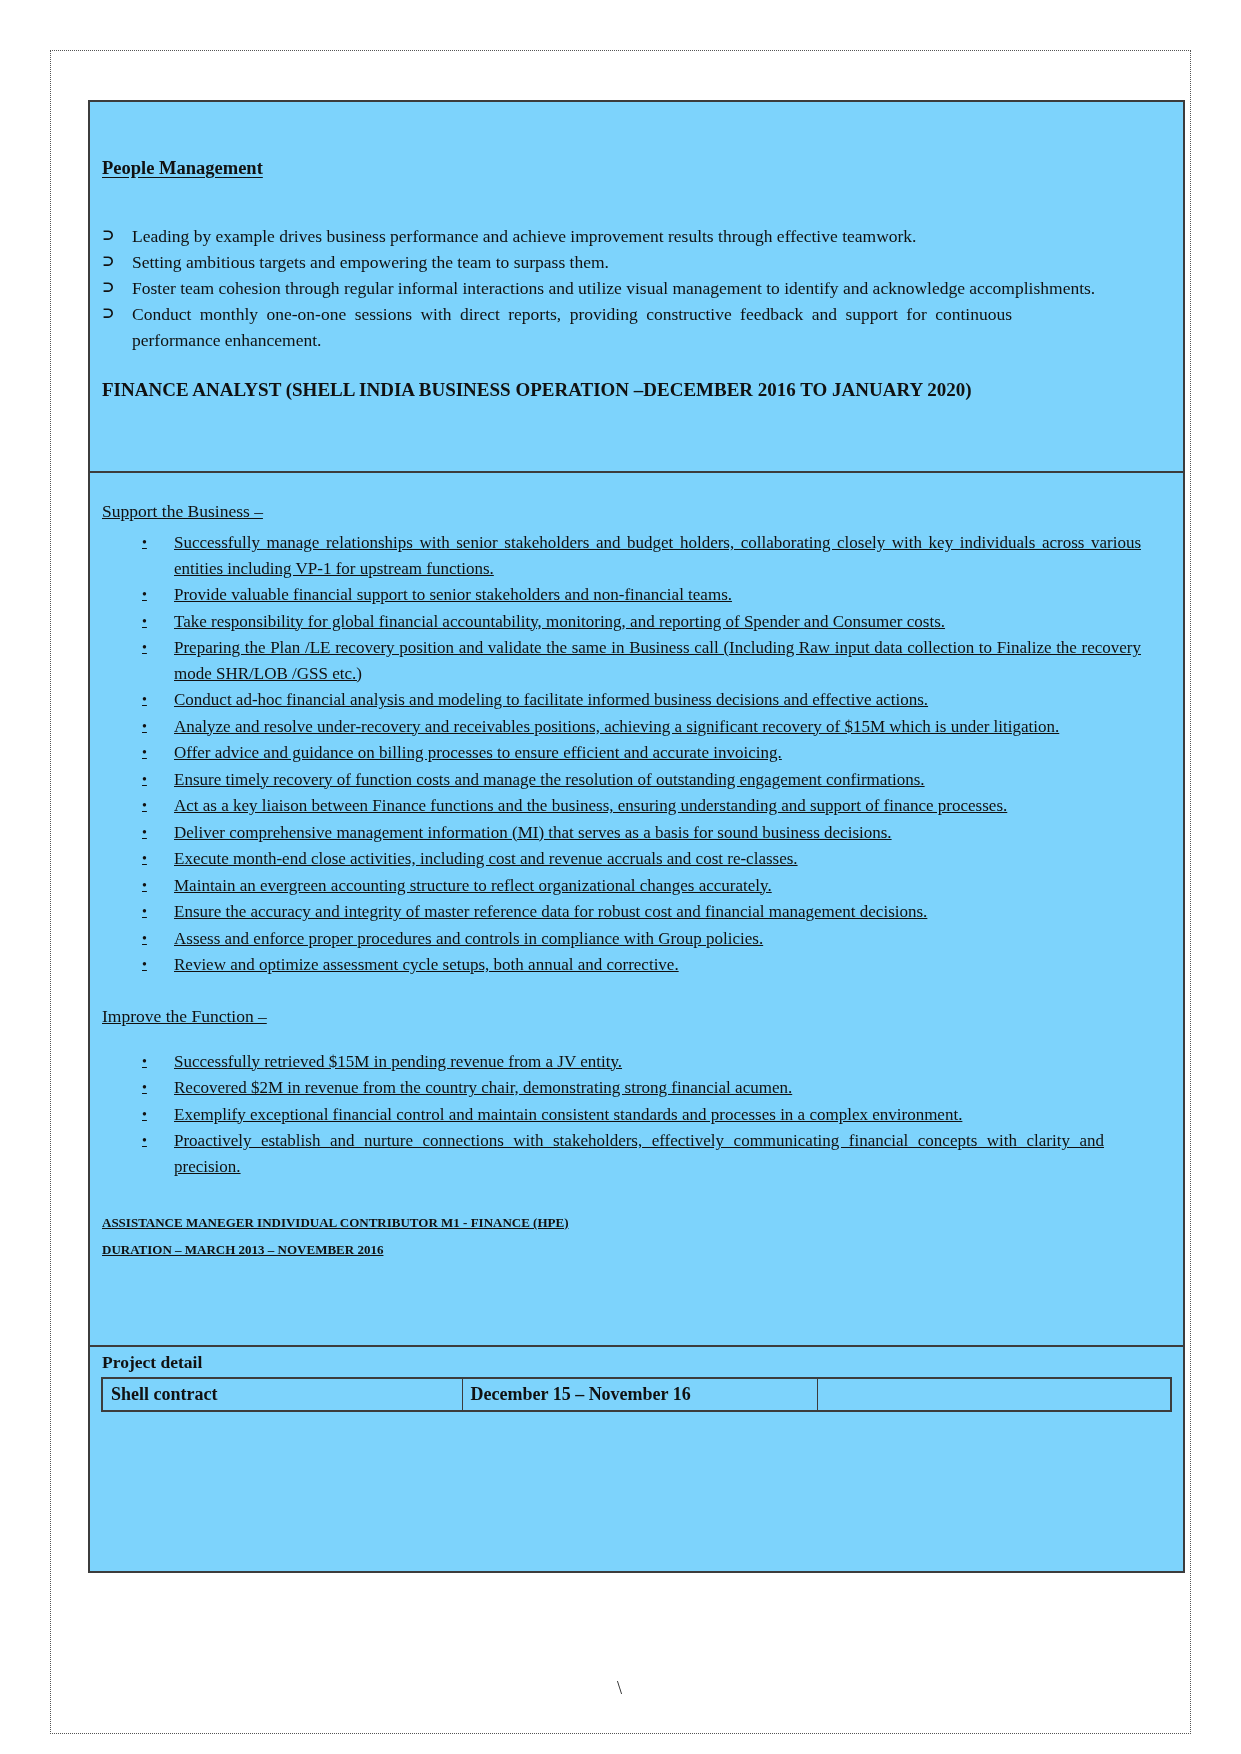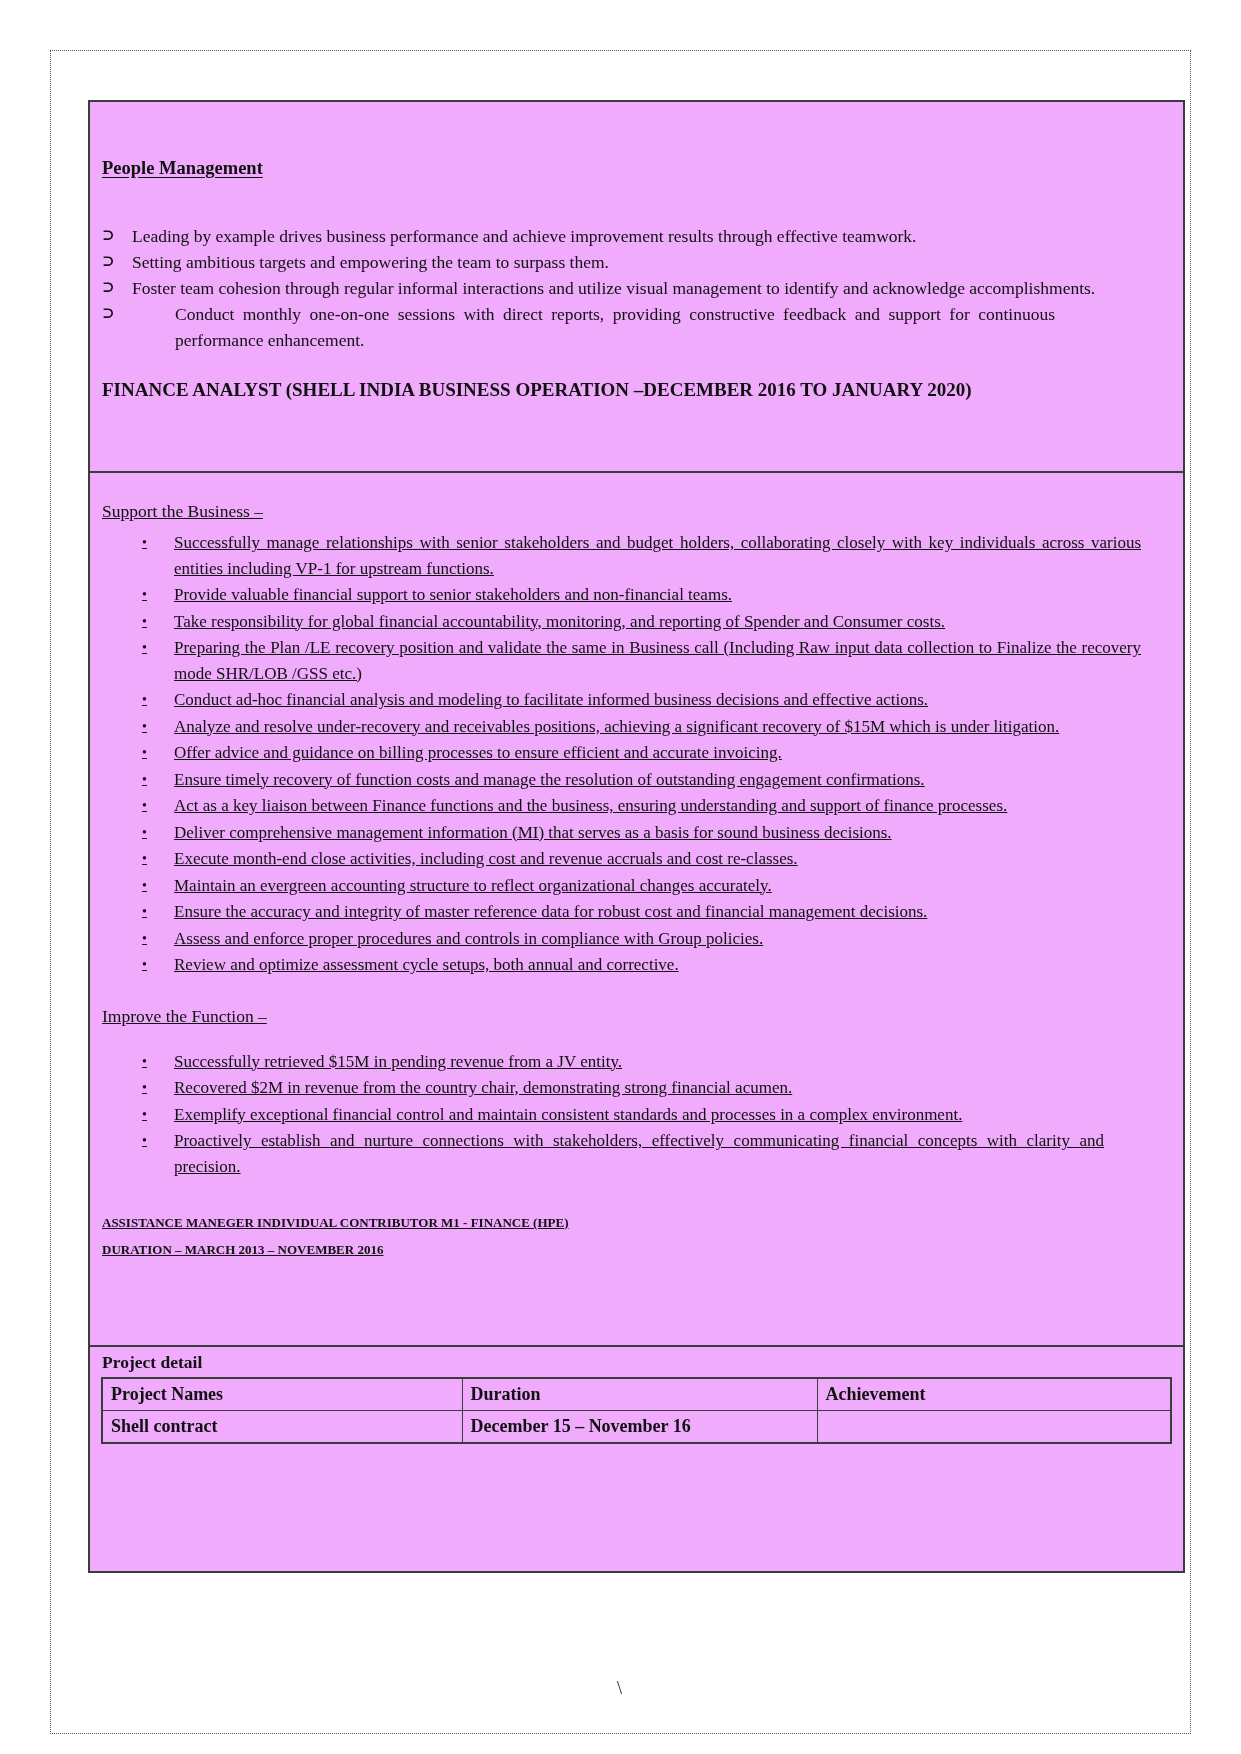--- a/index.html
+++ b/index.html
@@ -13,40 +13,40 @@
   }
   .dotted-frame{
     position:absolute;left:50px;top:50px;width:1141px;height:1684px;
     border:1px dotted #555555;
     box-sizing:border-box;
   }
   .content-box{
     position:absolute;left:88px;top:100px;width:1097px;height:1473px;
     border:2px solid #3c3c3c;
     box-sizing:border-box;
-    background:#f0abfc;
+    background:#7dd3fc;
   }
   .sec{box-sizing:border-box;}
   .sec1{height:371px;padding:56px 26px 0 12px;border-bottom:2px solid #3c3c3c;}
   .sec2{height:844px;padding:28px 22px 0 12px;text-decoration:underline;}
   .spacer-row{height:30px;border-bottom:2px solid #3c3c3c;}
   .sec3{padding:2px 30px 0 8px;}
 
   .title-people{
     font-size:18.5px;font-weight:bold;text-decoration:underline;
     text-underline-offset:3px;
   }
   .arrow-list{margin-top:44px;}
   .arrow-item{display:flex;align-items:flex-start;line-height:26px;}
   .abul{
     flex:0 0 30px;font-size:15px;font-weight:bold;line-height:26px;
     transform:translateY(-1px);
   }
   .atext{flex:1 1 auto;text-align:justify;font-size:17.5px;}
-  .atext.narrow{max-width:880px;margin-left:43px;}
+  .atext.narrow{max-width:880px;}
 
   .h-finance{margin-top:26px;font-size:19px;font-weight:bold;}
 
   .sub-title{font-size:17.5px;}
   .dot-list{margin-top:8px;margin-left:40px;margin-right:20px;}
   .dot-item{display:flex;align-items:flex-start;line-height:25.5px;margin-bottom:1px;}
   .dbul{flex:0 0 32px;font-size:14px;line-height:25.5px;}
   .dtext{flex:1 1 auto;text-align:justify;font-size:17px;}
   .dtext.narrow2{max-width:930px;}
 
@@ -207,25 +207,20 @@
     <div class="sec sec3">
       <div class="project-label">Project detail</div>
 
       <table class="projects">
         <colgroup>
             <col style="width:360px">
             <col style="width:355px">
             <col style="width:354px">
           </colgroup>
         <tbody>
-          <tr class="hdr">
-            <td>Project Names</td>
-            <td>Duration</td>
-            <td>Achievement</td>
-          </tr>
           <tr class="r3">
             <td>Shell contract</td>
             <td>December 15 – November 16</td>
             <td></td>
           </tr>
         </tbody>
       </table>
     </div>
   </div>
 

